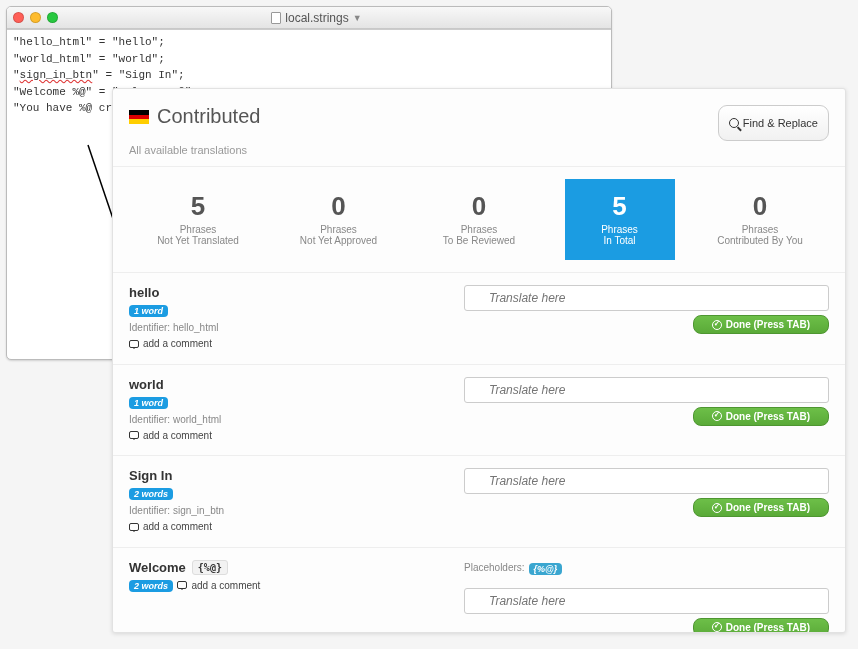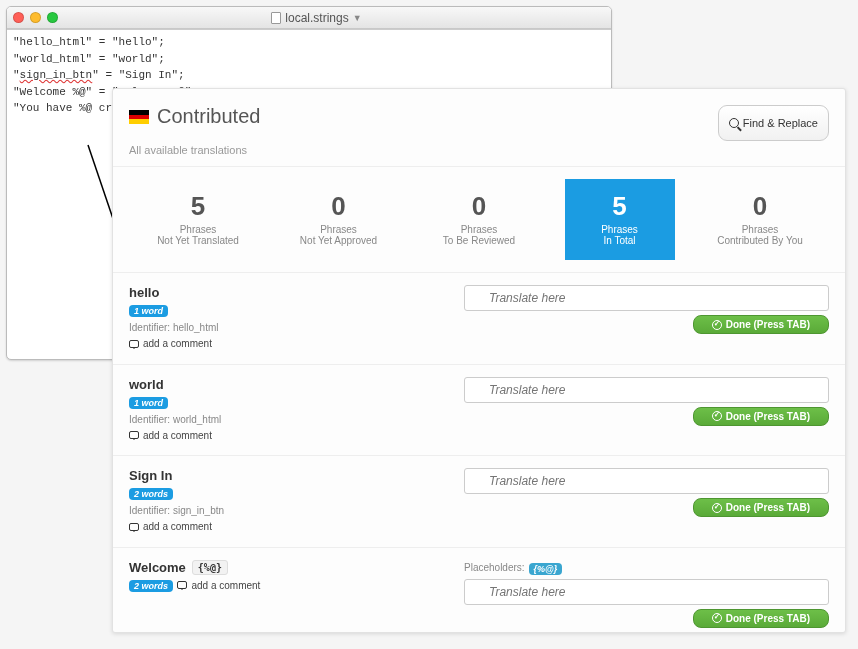--- a/index.html
+++ b/index.html
@@ -52,21 +52,21 @@
   .phrase-title { font-size: 13px; font-weight: 700; color: #333; display: flex; gap: 6px; align-items: center; }
   .pill-placeholder { background: #f2f2f2; border-radius: 3px; padding: 1px 5px; font-size: 10px; font-family: Monaco, monospace; border: 1px solid #ddd; }
   .pill { display: inline-block; background: #1b9ce2; color: #fff; font-size: 9px; font-weight: 700; padding: 1px 5px; border-radius: 4px; margin-top: 3px; font-style: italic; }
   .pill.teal { background: #3aa6d0; }
   .identifier { font-size: 10px; color: #888; margin-top: 4px; }
   .add-comment { font-size: 10px; color: #444; margin-top: 5px; display: inline-flex; gap: 4px; align-items: center; cursor: pointer; }
   .comment-icon { width: 10px; height: 8px; border: 1.5px solid #333; border-radius: 2px; position: relative; }
   .comment-icon::after { content: ''; position: absolute; bottom: -4px; left: 2px; width: 0; height: 0; border: 2px solid transparent; border-top-color: #333; }
 
   .phrase-right { flex: 1; display: flex; flex-direction: column; gap: 4px; }
-  .place-label { font-size: 10px; color: #888; display: flex; gap: 4px; align-items: center; margin-bottom: 0; }
+  .place-label { font-size: 10px; color: #888; display: flex; gap: 4px; align-items: center; margin-bottom: 9px; }
   .trans-input { width: 100%; padding: 5px 24px; font-size: 12px; color: #999; border: 1px solid #ccc; border-radius: 3px; font-style: italic; }
   .done-btn { align-self: flex-end; background: linear-gradient(#6dbf48,#5aaa38); color: #fff; border: 1px solid #4e9631; border-radius: 8px; padding: 3px 18px; font-size: 10px; font-weight: 700; cursor: pointer; display: inline-flex; gap: 4px; align-items: center; }
   .check-circle { width: 10px; height: 10px; border-radius: 50%; border: 1.5px solid #fff; position: relative; }
   .check-circle::after { content: '✓'; font-size: 8px; line-height: 7px; position: absolute; left: 1px; top: -1px; color: #fff; }
 </style>
 </head>
 <body>
 
 <div class="mac-window">
   <div class="mac-titlebar">

